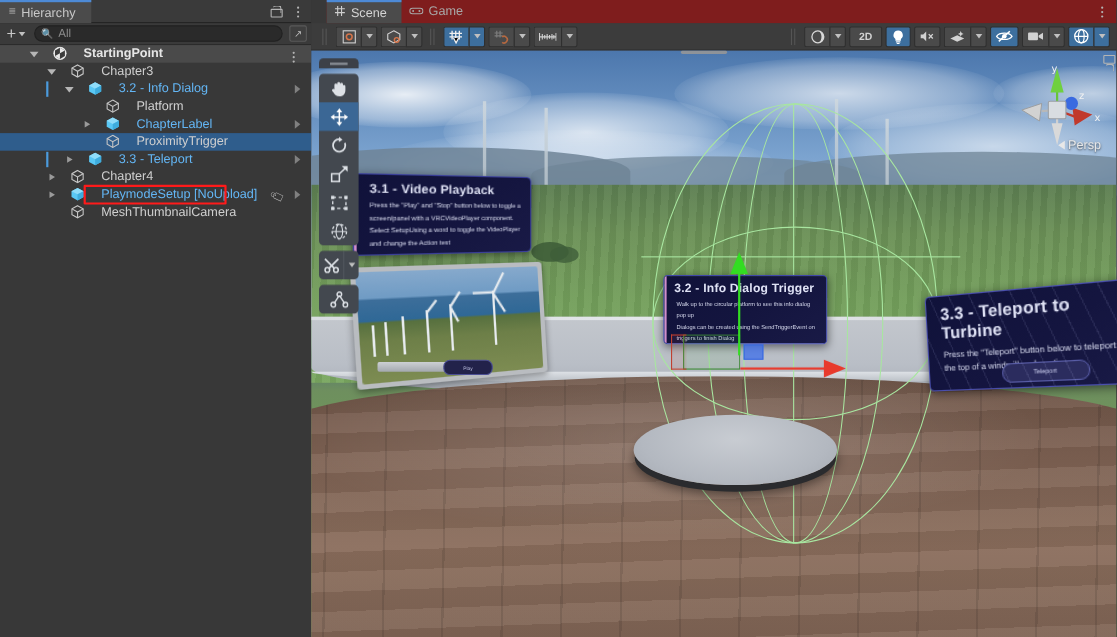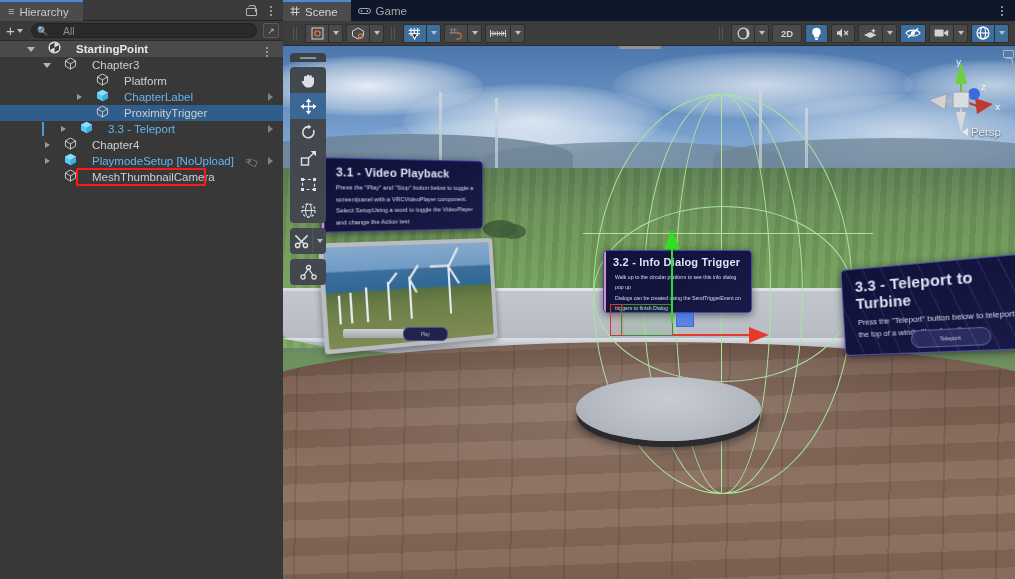--- a/index.html
+++ b/index.html
@@ -60,33 +60,33 @@
   }
   .tri-dn { width:0;height:0;border-left:3.5px solid transparent;border-right:3.5px solid transparent;border-top:4px solid #c0c0c0; }
   .search-box {
     flex: 1; height: 15px; background: #2a2a2a; border: 1px solid #212121;
     border-radius: 8px; display: flex; align-items: center; padding: 0 6px; gap: 4px;
     margin: 0 3px;
   }
   .search-box .sicon { color: #8d8d8d; font-size: 9px; }
   .search-box input {
     border: none; outline: none; background: transparent; color: #c0c0c0;
-    font-size: 10.5px; width: 100%; font-family: "Liberation Sans", sans-serif; margin-left: 10px;
+    font-size: 10.5px; width: 100%; font-family: "Liberation Sans", sans-serif;
   }
   .search-box input::placeholder { color: #8c8c8c; }
   .open-ext {
     width: 16px; height: 15px; border: 1px solid #5a5a5a; border-radius: 2px;
     display: flex; align-items: center; justify-content: center;
     color: #bcbcbc; font-size: 9px; cursor: default; background:#3f3f3f;
   }
 
   .h-tree { position: relative; background: #383838; height: 539px; overflow: hidden; }
 
   .row {
-    position: relative; height: 16px; display: flex; 
+    position: relative; height: 16px; display: flex; align-items: center;
     font-size: 11.5px; color: #c8c8c8; cursor: default; white-space: nowrap; gap: 11px;
   }
   .row.header-row { background: #4a4a4a; }
   .row.selected { background: #2f5d8c; }
   .row .indent { display: inline-block; }
   .foldout {
     width: 12px; height: 16px; display: flex; align-items: center; justify-content: center;
     flex: 0 0 12px;
   }
   .foldout .t-right { width:0;height:0;border-top:3.5px solid transparent;border-bottom:3.5px solid transparent;border-left:5px solid #9a9a9a; }
@@ -112,21 +112,21 @@
     position: absolute; border: 2px solid #ff1a1a; border-radius: 1px;
     pointer-events: none;
   }
 
   
   #scene {
     position: absolute; left: 283px; top: 0; width: 732px; height: 579px;
     background: #383838;
   }
   .s-tabbar {
-    position: relative; height: 21px; background: #0f172a; display: flex; align-items: flex-end;
+    position: relative; height: 21px; background: #7f1d1d; display: flex; align-items: flex-end; margin-left: 14px;
   }
   .s-tab {
     height: 21px; padding: 0 13px 0 7px; display: flex; align-items: center; gap: 5px;
     font-size: 11.5px; color: #a8a8a8; cursor: default;
   }
   .s-tab.active { background: #4b4b4b; color: #d4d4d4; border-top: 2px solid #4d8ad6; }
   .s-tab-right { position: absolute; right: 5px; top: 3px; }
 
   .s-toolbar {
     height: 25px; background: #3c3c3c; display: flex; align-items: center;
@@ -443,20 +443,34 @@
           </span>
           <span class="obj-ic"><svg width="13" height="13" viewBox="0 0 13 13">
               <g fill="none" stroke="#c5c5c5" stroke-width="1">
                 <path d="M6.5 1 L11.6 3.9 V9.1 L6.5 12 L1.4 9.1 V3.9 Z"></path>
                 <path d="M1.4 3.9 L6.5 6.8 L11.6 3.9 M6.5 6.8 V12"></path>
               </g>
             </svg></span>
           <span class="row-label white">Chapter3</span>
         </div>
         <div class="row">
+          <span class="indent" style="width: 46px;"></span>
+          <span class="foldout">
+            <span class="t-down"></span>
+          </span>
+          <span class="obj-ic"><svg width="13" height="13" viewBox="0 0 13 13">
+              <path d="M6.5 0.8 L12 3.8 V9.2 L6.5 12.2 L1 9.2 V3.8 Z" fill="#5ac8f5"></path>
+              <path d="M6.5 0.8 L12 3.8 L6.5 6.7 L1 3.8 Z" fill="#8fdcf9"></path>
+              <path d="M6.5 6.7 L12 3.8 V9.2 L6.5 12.2 Z" fill="#3eacdd"></path>
+            </svg></span>
+          <span class="row-label blue">3.2 - Info Dialog</span>
+          <span class="prefab-bar" style="left: 42px;"></span>
+          <span class="chev-right"></span>
+        </div>
+        <div class="row">
           <span class="indent" style="width: 62px;"></span>
           <span class="foldout"></span>
           <span class="obj-ic"><svg width="13" height="13" viewBox="0 0 13 13">
               <g fill="none" stroke="#c5c5c5" stroke-width="1">
                 <path d="M6.5 1 L11.6 3.9 V9.1 L6.5 12 L1.4 9.1 V3.9 Z"></path>
                 <path d="M1.4 3.9 L6.5 6.8 L11.6 3.9 M6.5 6.8 V12"></path>
               </g>
             </svg></span>
           <span class="row-label white">Platform</span>
         </div>

